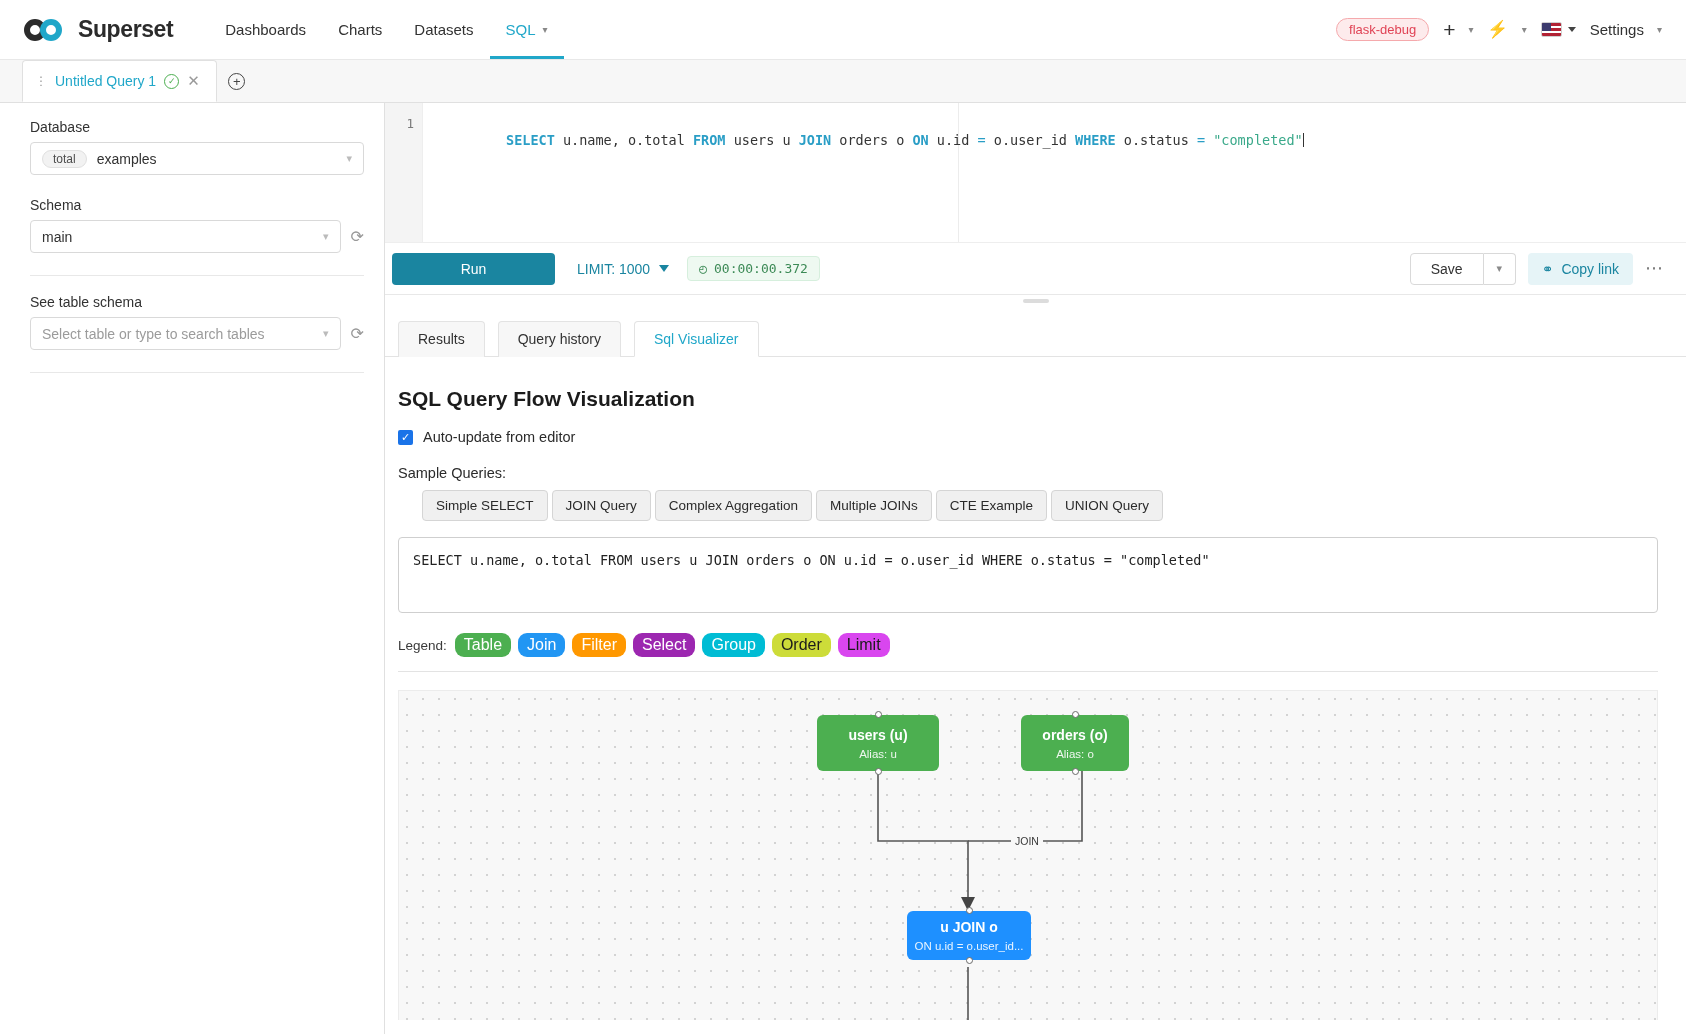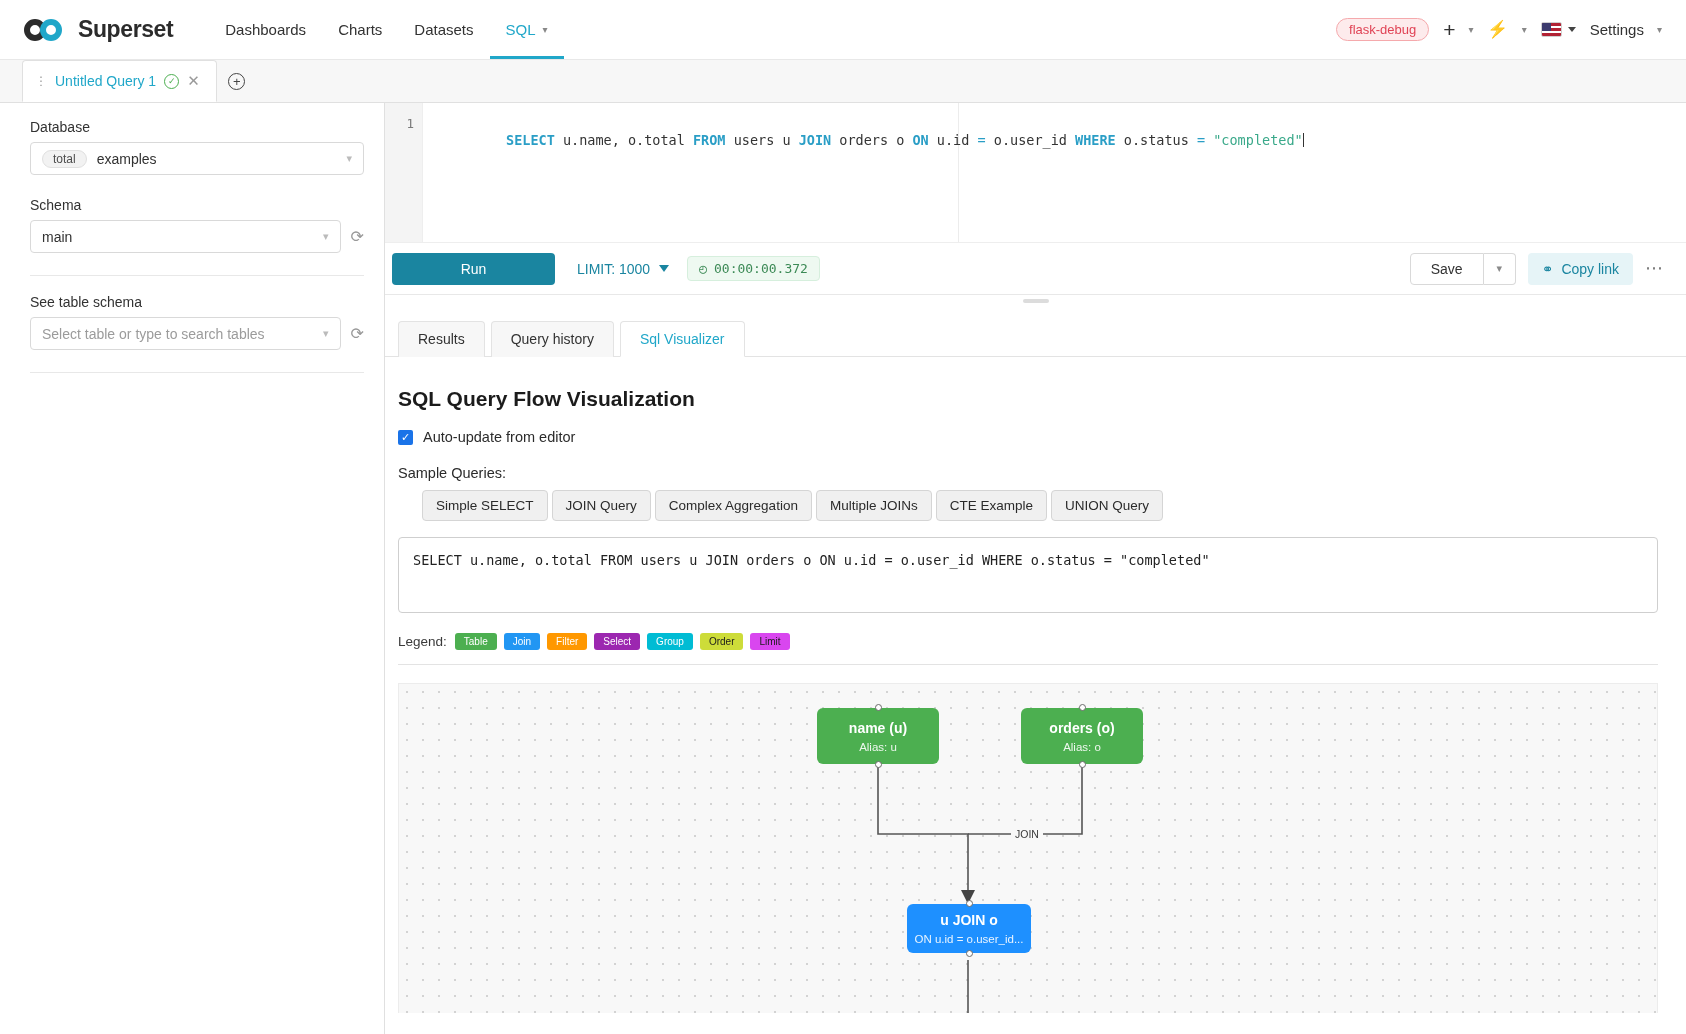--- a/index.html
+++ b/index.html
@@ -163,21 +163,21 @@
   .dots-h { color: #777; font-size: 18px; letter-spacing: 1px; cursor: pointer; line-height: 0.6; }
 
   
   .lowerwrap { flex: 1; display: flex; min-height: 0; }
   .lowerpane { flex: 1; padding: 0 0 0 0; overflow: hidden; position: relative; }
   .resize-handle {
     width: 26px; height: 4px; background: #dcdcdc; border-radius: 2px;
     position: absolute; left: 50%; transform: translateX(-50%); top: 4px; cursor: row-resize;
   }
   .tabs {
-    display: flex; gap: 6px; padding: 20px 0 0 13px; border-bottom: 1px solid #e3e3e3;
+    display: flex; gap: 13px; padding: 20px 0 0 13px; border-bottom: 1px solid #e3e3e3;
     margin-top: 6px;
   }
   .tab {
     padding: 9px 19px; font-size: 14px; background: #f7f7f7; border: 1px solid #e3e3e3;
     border-bottom: none; border-radius: 4px 4px 0 0; color: #323232; cursor: pointer;
     margin-bottom: -1px;
   }
   .tab.active { background: #fff; color: #20a7c9; border-bottom: 1px solid #fff; }
 
   
@@ -196,21 +196,21 @@
     padding: 7px 13px; font-size: 13.5px; color: #2b2b2b; cursor: pointer; font-family: inherit;
   }
   .sql-area {
     width: 100%; height: 76px; border: 1px solid #cfcfcf; border-radius: 4px;
     padding: 12px 14px; font-family: "DejaVu Sans Mono", monospace; font-size: 13.5px;
     color: #222; resize: none; background: #fff; line-height: 1.5;
   }
   .legend-row { display: flex; align-items: center; gap: 7px; margin: 16px 0 14px 0; }
   .legend-lbl { font-size: 13.5px; color: #3a3a3a; margin-right: 1px; }
   .lg {
-    border-radius: 3px; font-size: 10px; padding: 3px 9px; color: #fff; font-weight: 500;
+    border-radius: 9px; font-size: 16px; padding: 3px 9px; color: #fff; font-weight: 500;
   }
   .divider-h { height: 1px; background: #e3e3e3; margin-top: 2px; }
 
   
   .canvas {
     position: relative; height: 330px; margin-top: 18px;
     background-color: #f8f8f8;
     background-image: radial-gradient(#d3d3d3 1px, transparent 1px);
     background-size: 16px 16px;
     border: 1px solid #ececec; border-bottom: none;
@@ -407,26 +407,26 @@
           <div class="canvas">
             <svg width="1140" height="330" style="position:absolute;left:0;top:0">
               <path d="M 479 80 L 479 150 L 569 150 L 569 212" fill="none" stroke="#555" stroke-width="1.6"></path>
               <path d="M 683 80 L 683 150 L 569 150" fill="none" stroke="#555" stroke-width="1.6"></path>
               <polygon points="569,220 562,206 576,206" fill="#444"></polygon>
               <path d="M 569 276 L 569 330" fill="none" stroke="#555" stroke-width="1.6"></path>
             </svg>
 
             <div class="node" style="left:418px;top:24px;width:122px;height:56px;background:#4caf50;">
               <span class="port top"></span>
-              <div class="t1">name (u)</div>
+              <div class="t1">users (u)</div>
               <div class="t2">Alias: u</div>
               <span class="port bot"></span>
             </div>
 
-            <div class="node" style="left:622px;top:24px;width:122px;height:56px;background:#4caf50;">
+            <div class="node" style="left:622px;top:24px;width:108px;height:56px;background:#4caf50;">
               <span class="port top"></span>
               <div class="t1">orders (o)</div>
               <div class="t2">Alias: o</div>
               <span class="port bot"></span>
             </div>
 
             <div class="edge-lbl" style="left:612px;top:143px;">JOIN</div>
 
             <div class="node" style="left:508px;top:220px;width:124px;height:49px;background:#1e90ff;">
               <span class="port top"></span>

